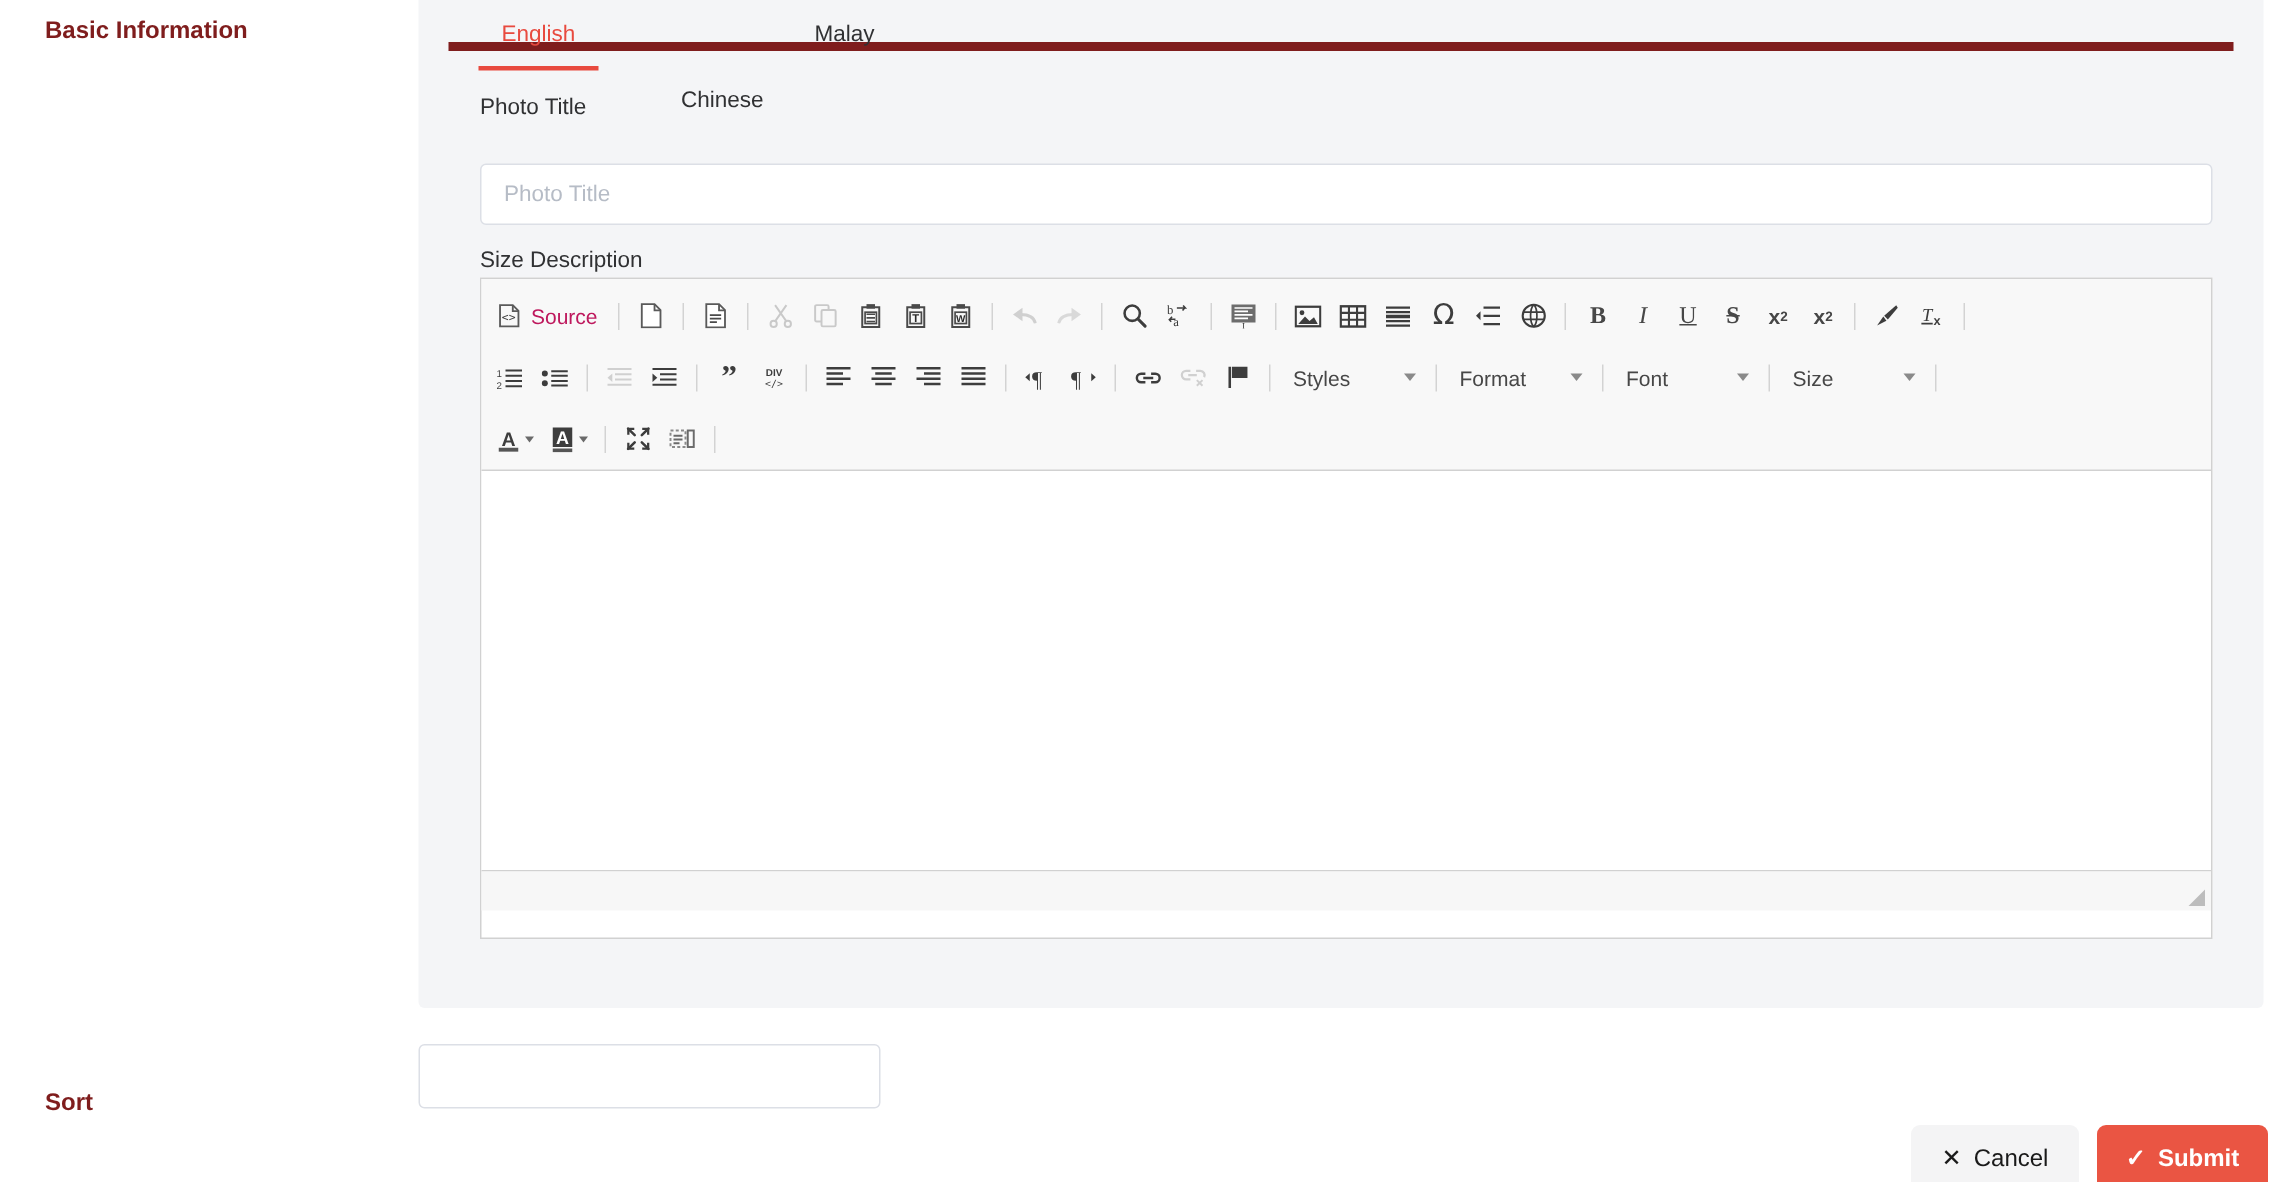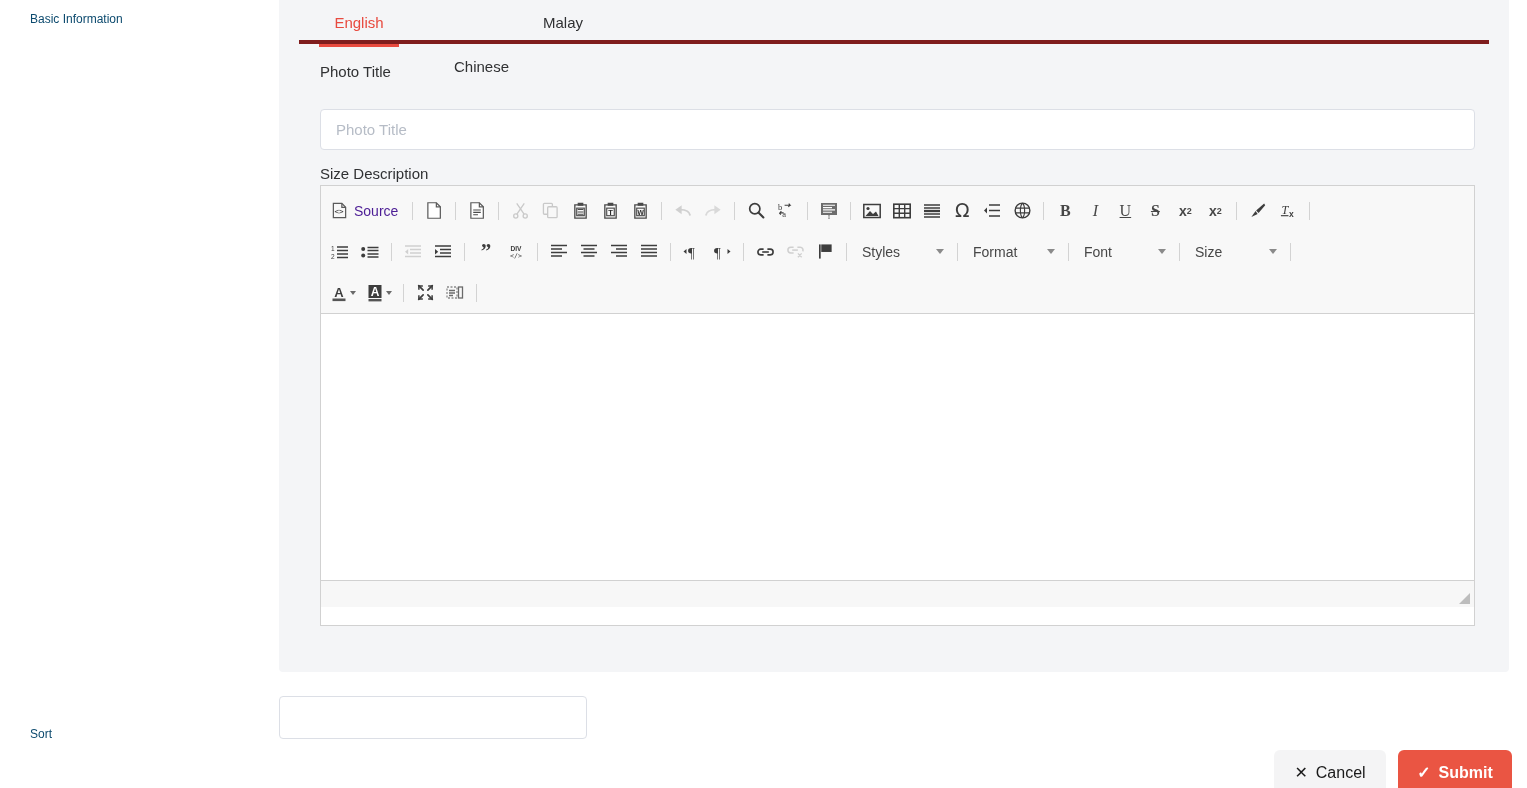--- a/index.html
+++ b/index.html
@@ -12,43 +12,43 @@
   }
   #app {
     position: relative;
     width: 1527px; height: 788px;
     background: #ffffff;
   }
 
   
   .left-label {
     position: absolute;
-    font-size: 12px;
-    color: #0c4a6e;
-    font-weight: 400;
+    font-size: 16px;
+    color: #7f1d1d;
+    font-weight: 700;
     white-space: nowrap;
   }
   #basic-info-label { left: 30px; top: 12px; }
   #sort-label { left: 30px; top: 707px; margin-top: 20px; }
 
   
   #content-panel {
     position: absolute;
     left: 279px; top: -8px;
     width: 1230px; height: 680px;
     background: #f4f5f7;
     border-radius: 4px;
   }
 
   
   #tabs {
     position: absolute;
     left: 20px; top: 8px;
-    width: 1190px; height: 44px;
-    border-bottom: 4px solid #7f1d1d;
+    width: 1190px; height: 34px;
+    border-bottom: 6px solid #7f1d1d;
   }
   .tab {
     position: absolute;
     top: 0;
     height: 45px;
     line-height: 45px;
     font-size: 15px;
     color: #303133;
     cursor: pointer;
     padding: 0 2px;
@@ -130,21 +130,21 @@
   }
   .tb-source {
     display: flex; align-items: center;
     gap: 6px; cursor: pointer;
     margin: 0 4px 0 2px;
     padding: 2px 4px;
     flex: none;
   }
   .tb-source-label {
     font-size: 14px;
-    color: #4c1d95;
+    color: #be185d;
   }
   .tb-combo {
     display: flex;
     align-items: center;
     justify-content: space-between;
     height: 26px;
     cursor: pointer;
     padding: 0 7px 0 9px;
     flex: none;
     font-size: 14px;

